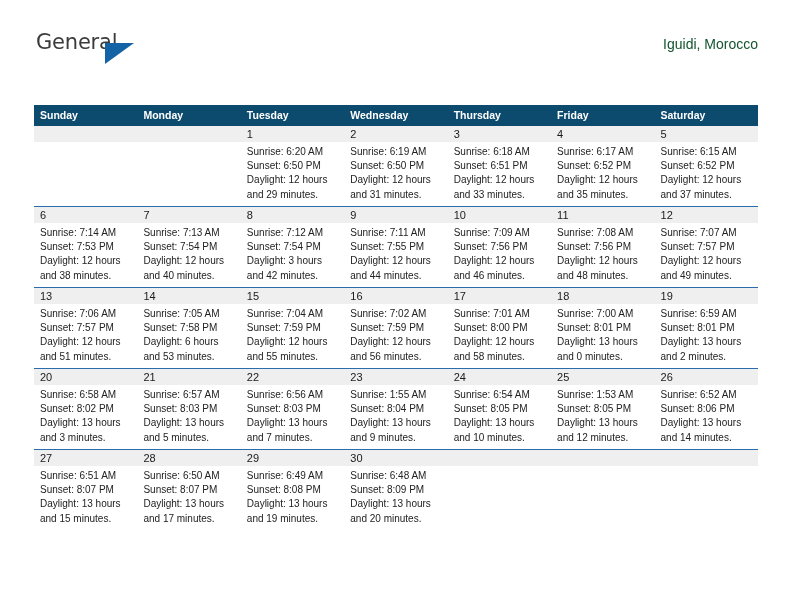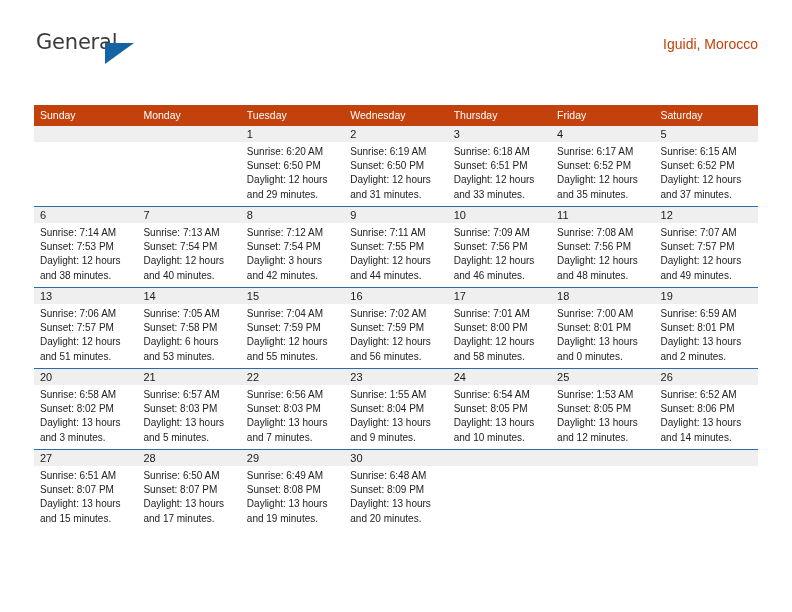--- a/index.html
+++ b/index.html
@@ -72,40 +72,40 @@
     text-align: right;
   }
   .cal-title {
     font-size: 27px;
     color: #1a1a1a;
     line-height: 32px;
     white-space: nowrap;
   }
   .cal-subtitle {
     font-size: 14px;
-    color: #c2410c;
+    color: #14532d;
     line-height: 20px;
     margin-top: 6px;
     white-space: nowrap;
   }
 
   
   .calendar {
     position: absolute;
     left: 34px;
     top: 105px;
     width: 724px;
     border-collapse: collapse;
     table-layout: fixed;
   }
   .calendar th {
-    background: #c2410c;
+    background: #0c4a6e;
     color: #ffffff;
     font-size: 10.5px;
-    font-weight: normal;
+    font-weight: bold;
     text-align: left;
     padding: 5px 0 5px 6px;
     height: 9px;
     line-height: 11px;
   }
   .calendar td {
     vertical-align: top;
     padding: 0;
     height: 80px;
     border-top: 1.6px solid #2b6cad;

